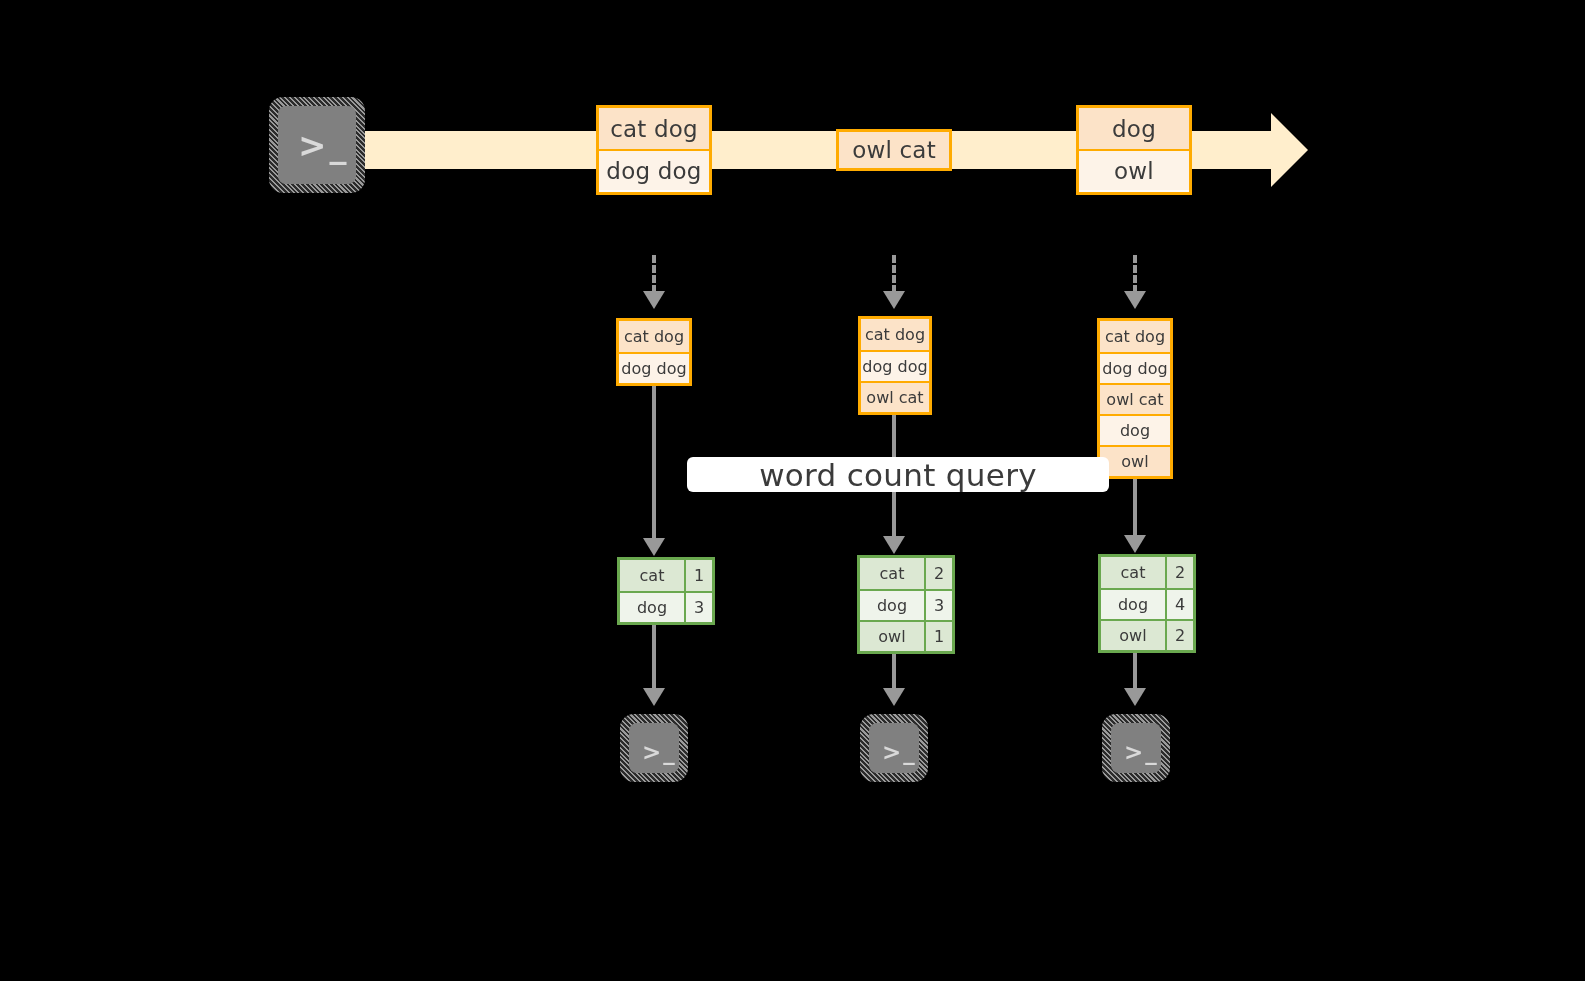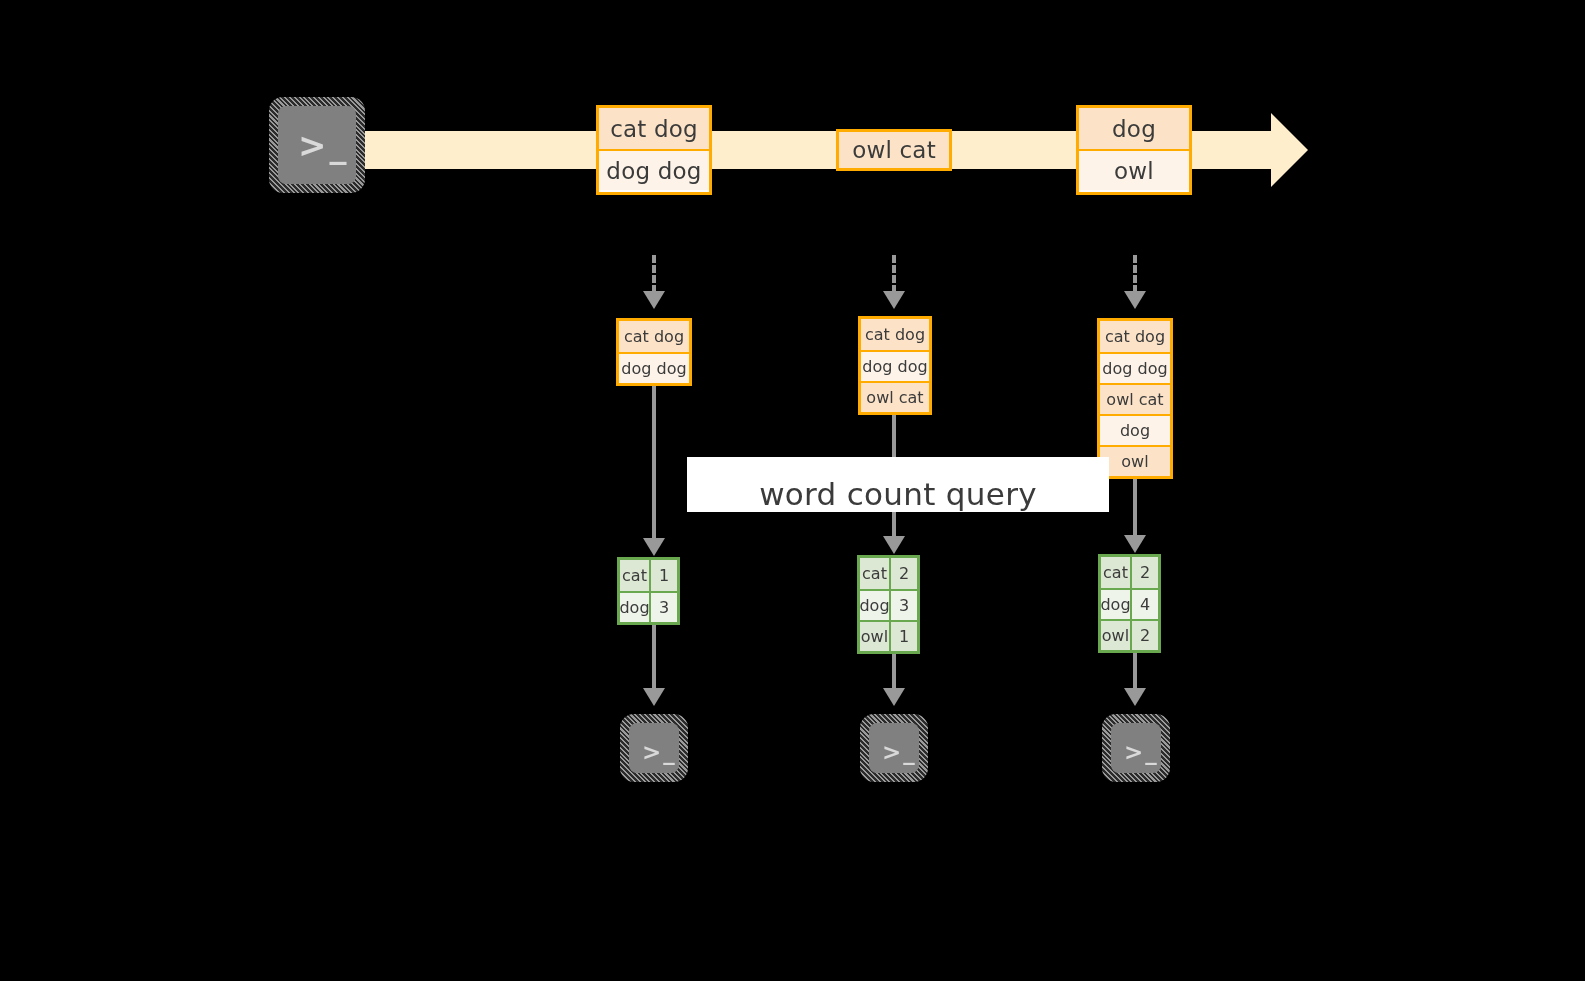--- a/index.html
+++ b/index.html
@@ -132,21 +132,21 @@
   .result .row + .row { border-top: 2px solid #6aa84f; }
   .result .c {
     box-sizing: border-box;
     font-size: 16px;
     color: #3b3b3b;
     display: flex;
     align-items: center;
     justify-content: center;
     white-space: nowrap;
   }
-  .result .c.k { width: 29px; }
+  .result .c.k { width: 64px; }
   .result .c.v { width: 28px; border-left: 2px solid #6aa84f; }
   .result .row.dark .c  { background: #dce8d3; }
   .result .row.light .c { background: #eff4eb; }
 
   
   .vline {
     position: absolute;
     width: 4px;
     background: #999999;
     z-index: 2;
@@ -164,26 +164,27 @@
     border-top: 18px solid #999999;
     z-index: 2;
   }
 
   
   .query-band {
     position: absolute;
     background: #ffffff;
     z-index: 4;
     display: flex;
-    align-items: flex-end;
+    align-items: flex-start;
     justify-content: center;
     left: 687px;
     top: 457px;
     width: 422px;
-    height: 55px;
+    height: 35px;
+    border-radius: 6px;
   }
   .query-band .txt {
     font-size: 31px;
     color: #3b3b3b;
     letter-spacing: 0.3px;
     white-space: nowrap;
   }
 </style>
 </head>
 <body>

